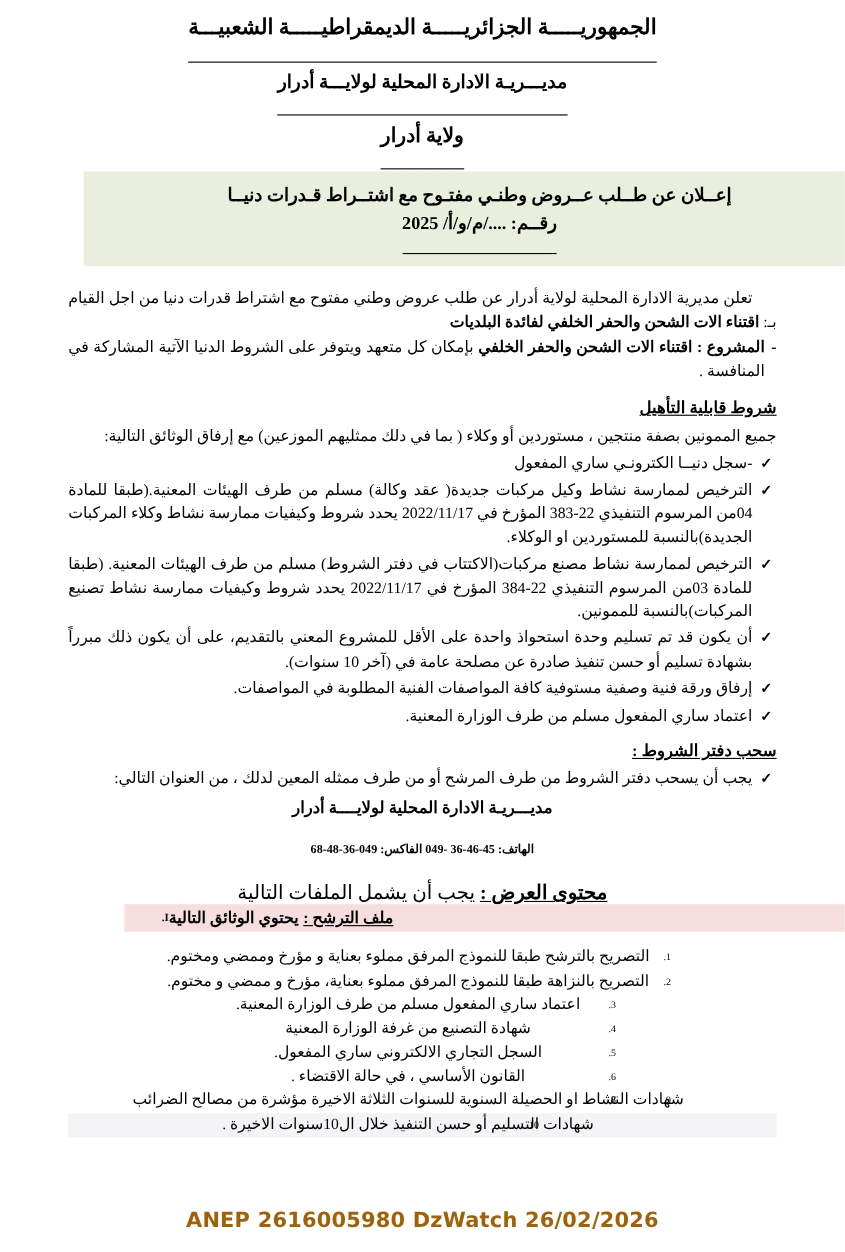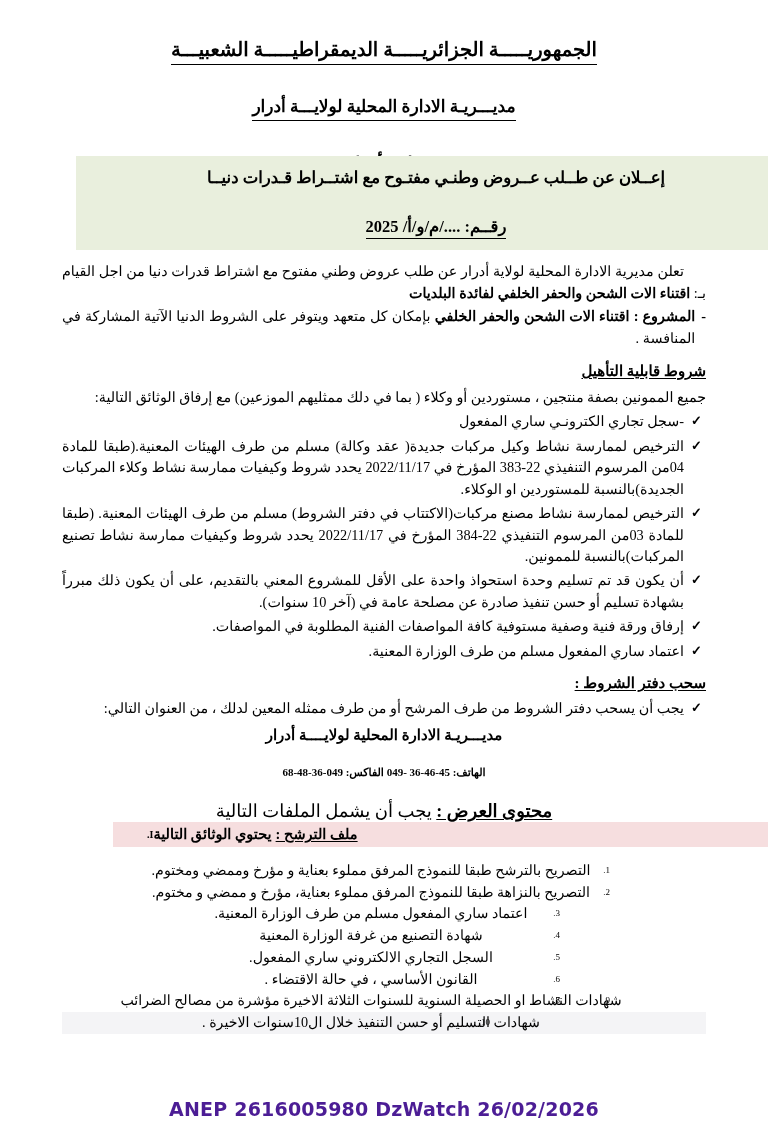--- a/index.html
+++ b/index.html
@@ -31,22 +31,21 @@
   }
   .masthead-line {
     font-weight: bold;
     line-height: 1.33;
     margin: 0 auto;
     white-space: nowrap;
   }
   .ul {
     display: inline-block;
     border-bottom: 1.6px solid #000;
-    padding-bottom: 1px;
-    margin-top: 24px;
+    padding-bottom: 17px;
   }
   .m1 { font-size: 19.5px; letter-spacing: 0.2px; }
   .m2 { font-size: 18.5px; margin-top: 7px; }
   .m3 { font-size: 17px; margin-top: 7px; }
   .m4 { font-size: 17.5px; margin-top: 6px; }
   .m4 .lat { font-family: "Liberation Serif", serif; }
 
   
   .banner {
     position: absolute;
@@ -226,21 +225,21 @@
   ol.numlist > li.wide .num { right: 96px; }
   ol.numlist > li.hl .num { right: 216px; }
 
   
   .footer {
     position: absolute;
     left: 0;
     right: 0;
     top: 1098px;
     text-align: center;
-    color: #4c1d95;
+    color: #a16207;
     font-weight: bold;
     font-size: 19px;
     font-family: "DejaVu Sans", "Liberation Sans", sans-serif;
     direction: ltr;
     letter-spacing: 0.2px;
   }
 </style>
 </head>
 <body>
 
@@ -278,21 +277,21 @@
       <span class="dash">-</span>
       <span class="proj-txt"><b>المشروع  :</b>
         <b>اقتناء الات الشحن والحفر  الخلفي</b>
         <span>بإمكان كل متعهد ويتوفر  على الشروط الدنيا الآتية المشاركة في المنافسة .</span></span>
     </div>
 
     <div class="sec-head">شروط قابلية التأهيل</div>
     <p class="lead">جميع الممونين بصفة منتجين ، مستوردين  أو وكلاء ( بما في دلك ممثليهم الموزعين) مع إرفاق الوثائق التالية:</p>
 
     <ul class="checks">
-      <li>-سجل تجاري الكترونـي ساري المفعول</li>
+      <li>-سجل دنيــا الكترونـي ساري المفعول</li>
       <li>الترخيص لممارسة نشاط وكيل مركبات جديدة( عقد وكالة) مسلم من طرف الهيئات المعنية.(طبقا للمادة 04من المرسوم التنفيذي 22-383 المؤرخ في 2022/11/17 يحدد شروط وكيفيات ممارسة نشاط وكلاء المركبات الجديدة)بالنسبة للمستوردين او الوكلاء.</li>
       <li>الترخيص لممارسة نشاط مصنع مركبات(الاكتتاب في دفتر الشروط) مسلم من طرف الهيئات المعنية. (طبقا للمادة 03من المرسوم التنفيذي 22-384 المؤرخ في 2022/11/17 يحدد شروط وكيفيات ممارسة نشاط تصنيع المركبات)بالنسبة للممونين.</li>
       <li>أن يكون قد تم تسليم وحدة استحواذ واحدة على الأقل للمشروع المعني بالتقديم، على أن يكون ذلك مبرراً بشهادة تسليم أو حسن تنفيذ صادرة عن مصلحة عامة في (آخر 10 سنوات).</li>
       <li>إرفاق ورقة فنية وصفية مستوفية كافة المواصفات الفنية المطلوبة في المواصفات.</li>
       <li>اعتماد ساري المفعول مسلم من طرف الوزارة المعنية.</li>
     </ul>
 
     <div class="sec-head">سحب دفتر الشروط :</div>
     <ul class="checks">
       <li>يجب أن يسحب دفتر الشروط من طرف المرشح أو من طرف ممثله المعين لدلك ، من العنوان التالي:</li>

